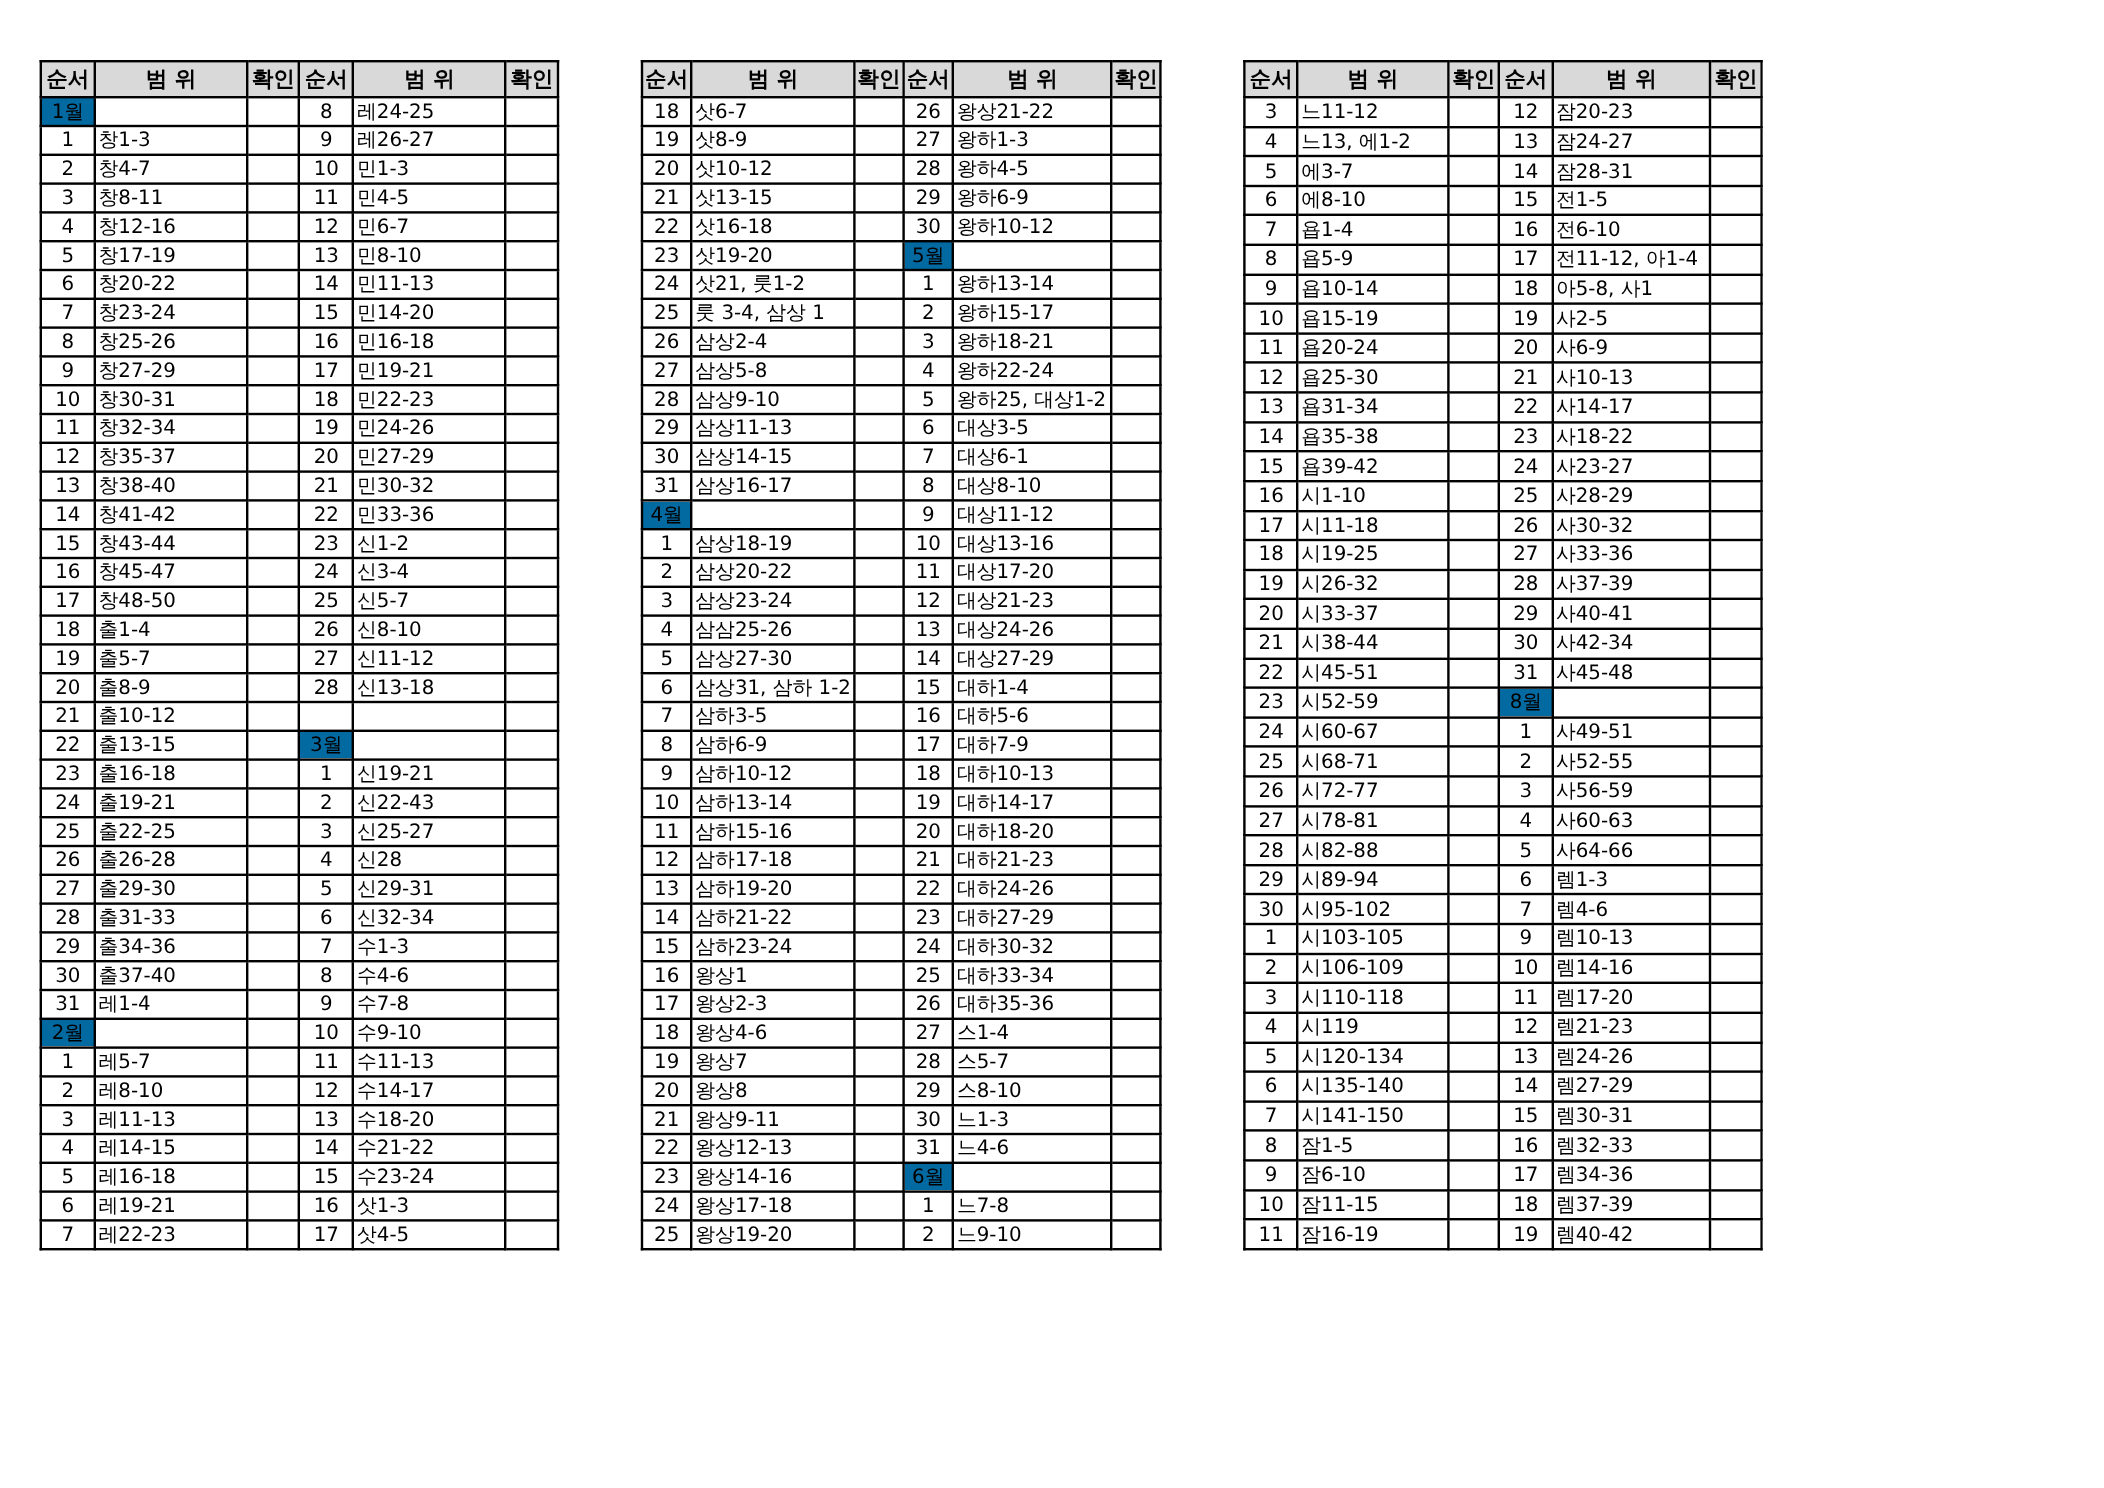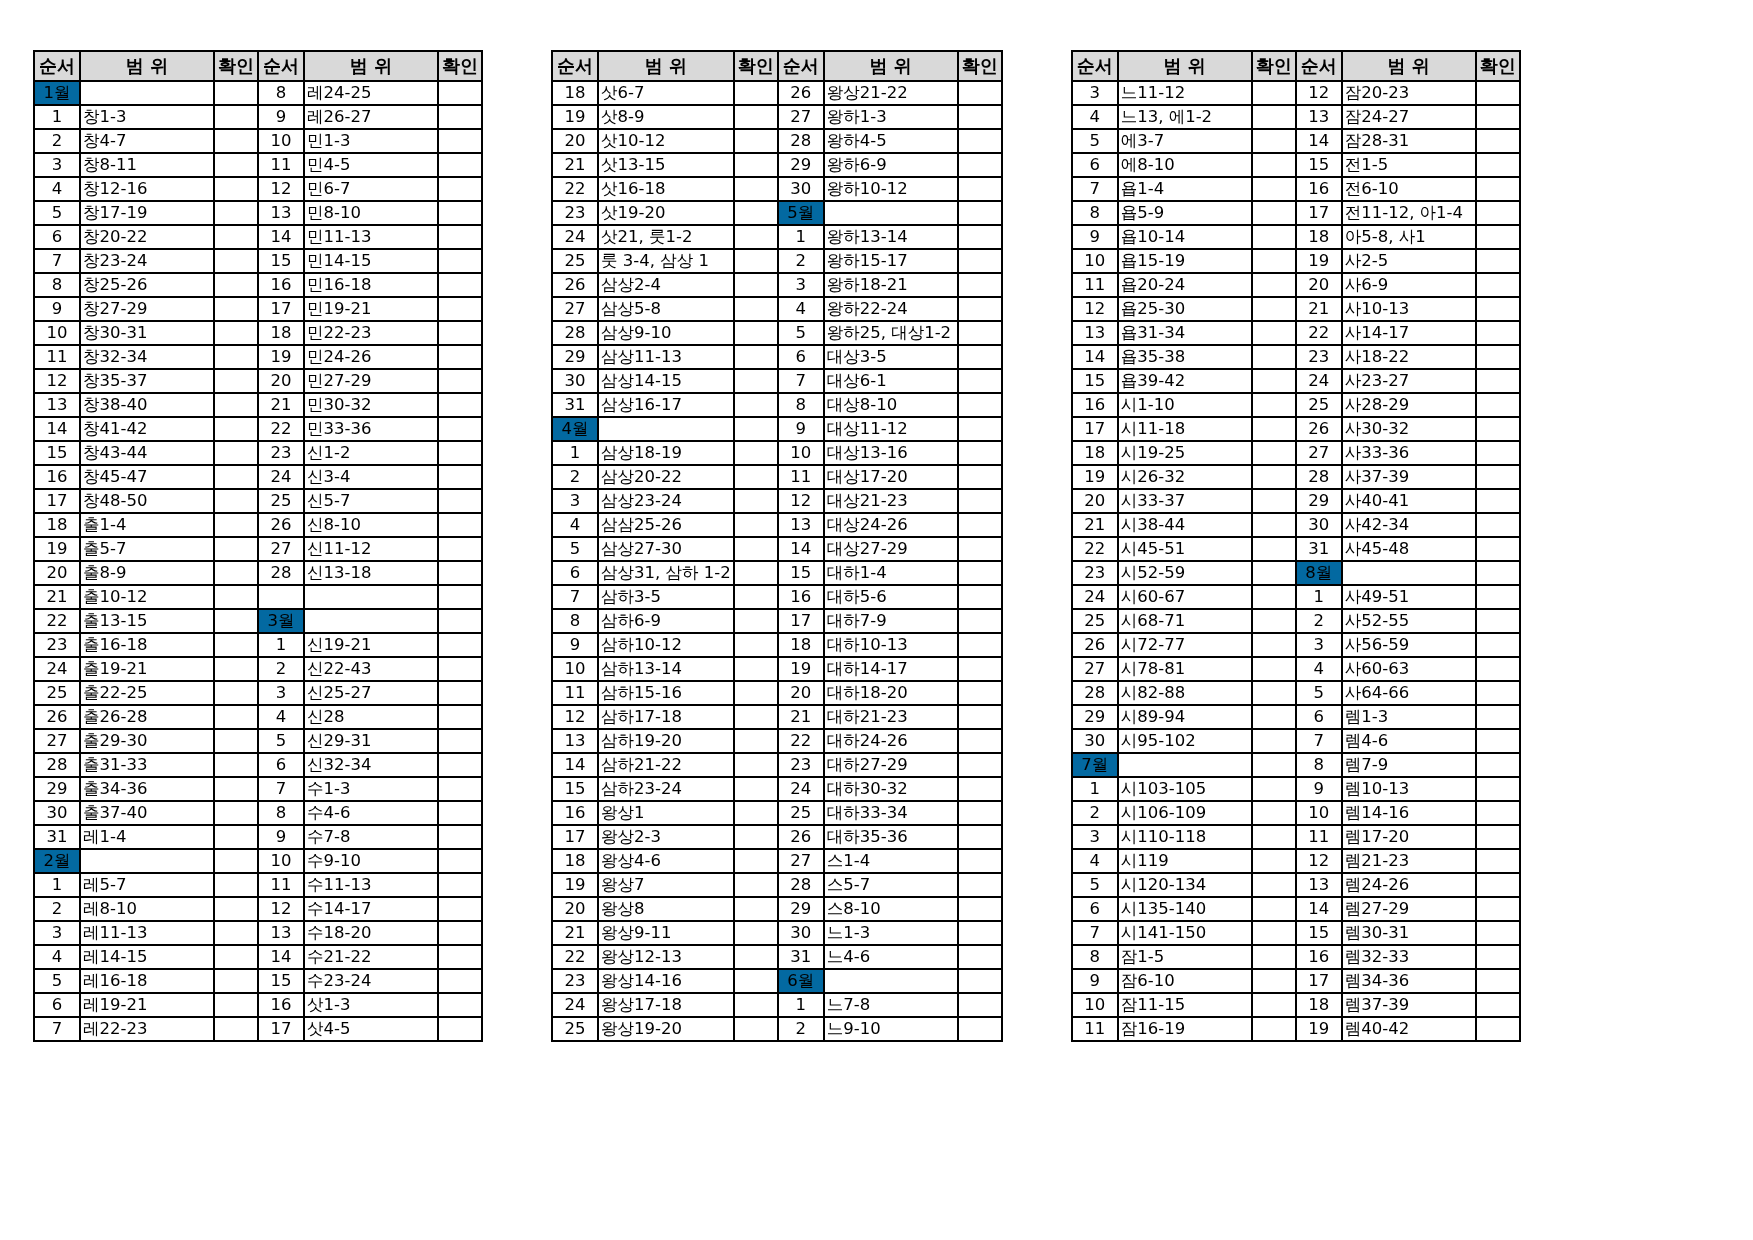--- a/index.html
+++ b/index.html
@@ -3,21 +3,21 @@
 <meta charset="utf-8">
 <style>
   html, body {
     margin: 0;
     padding: 0;
     background: #ffffff;
     font-family: "DejaVu Sans", "Liberation Sans", sans-serif;
   }
   .page {
     position: relative;
-    width: 1753px;
+    width: 1469px;
     height: 1240px;
     background: #ffffff;
     overflow: hidden;
   }
   .sheet {
     position: absolute;
     top: 50px;
     left: 33px;
     display: flex;
     gap: 68px;
@@ -126,21 +126,21 @@
             <td class="c-c"></td>
             <td class="c-o">14</td>
             <td class="c-r">민11-13</td>
             <td class="c-c"></td>
           </tr>
           <tr>
             <td class="c-o">7</td>
             <td class="c-r">창23-24</td>
             <td class="c-c"></td>
             <td class="c-o">15</td>
-            <td class="c-r">민14-15</td>
+            <td class="c-r">민14-20</td>
             <td class="c-c"></td>
           </tr>
           <tr>
             <td class="c-o">8</td>
             <td class="c-r">창25-26</td>
             <td class="c-c"></td>
             <td class="c-o">16</td>
             <td class="c-r">민16-18</td>
             <td class="c-c"></td>
           </tr>
@@ -960,28 +960,20 @@
           </tr>
           <tr>
             <td class="c-o">30</td>
             <td class="c-r">시95-102</td>
             <td class="c-c"></td>
             <td class="c-o">7</td>
             <td class="c-r">렘4-6</td>
             <td class="c-c"></td>
           </tr>
           <tr>
-            <td class="c-o month">7월</td>
-            <td class="c-r"></td>
-            <td class="c-c"></td>
-            <td class="c-o">8</td>
-            <td class="c-r">렘7-9</td>
-            <td class="c-c"></td>
-          </tr>
-          <tr>
             <td class="c-o">1</td>
             <td class="c-r">시103-105</td>
             <td class="c-c"></td>
             <td class="c-o">9</td>
             <td class="c-r">렘10-13</td>
             <td class="c-c"></td>
           </tr>
           <tr>
             <td class="c-o">2</td>
             <td class="c-r">시106-109</td>

